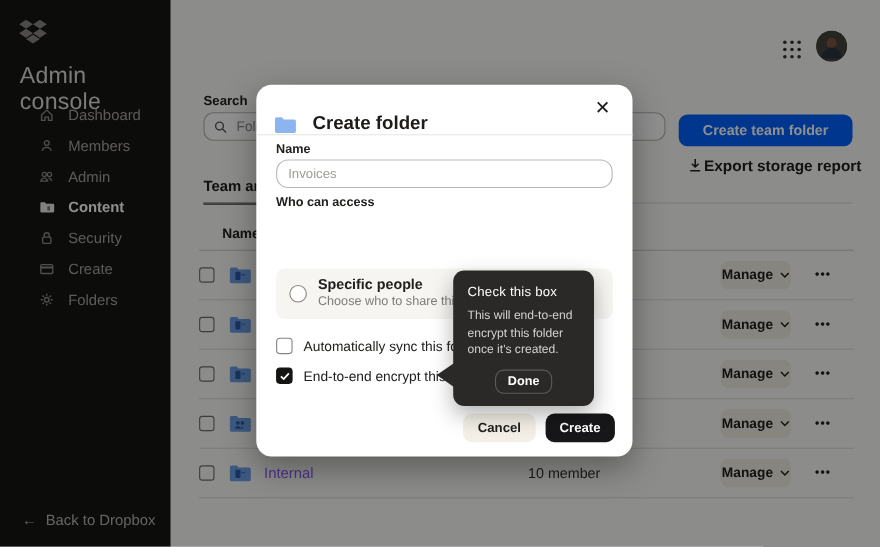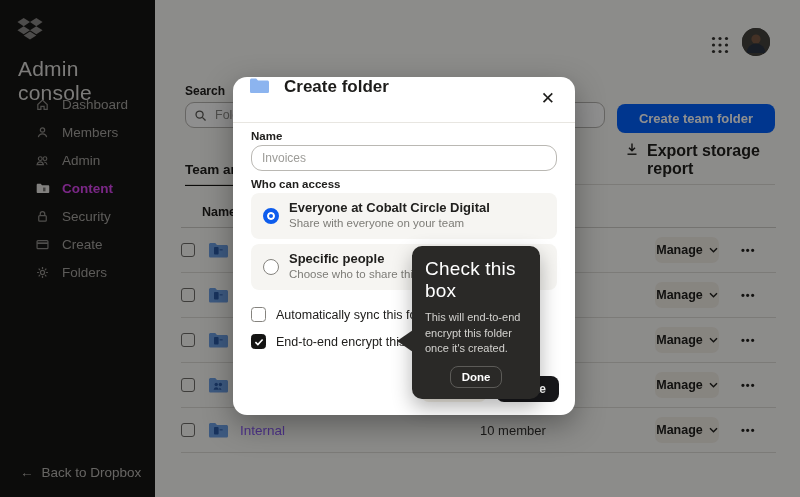--- a/index.html
+++ b/index.html
@@ -6,36 +6,36 @@
   *{box-sizing:border-box;font-family:"Liberation Sans","DejaVu Sans",sans-serif;}
   .app{position:relative;width:800px;height:497px;background:#faf9f6;overflow:hidden;}
 
   
   .sidebar{position:absolute;left:0;top:0;width:155px;height:100%;background:#171614;z-index:1;}
   .logo{position:absolute;left:17px;top:18px;}
   .sb-title{position:absolute;left:18px;top:57px;color:#dddcd9;font-size:21px;letter-spacing:.2px;}
   .sb-nav{position:absolute;left:16px;top:90px;width:100%;}
   .sb-item{display:flex;align-items:center;height:28px;padding-left:19px;color:#a5a39f;font-size:13.5px;cursor:pointer;}
   .sb-item .ic{width:15px;height:15px;margin-right:12px;display:inline-flex;color:#8f8d89;}
-  .sb-item.active{color:#d946ef;font-weight:bold;}
+  .sb-item.active{color:#ffffff;font-weight:bold;}
   .sb-item.active .ic{color:#e8e6e2;}
   .sb-back{position:absolute;left:20px;bottom:17px;color:#b7b5b1;font-size:13.5px;cursor:pointer;display:flex;align-items:center;gap:8px;}
 
   
   .main{position:absolute;left:155px;top:0;right:0;bottom:0;background:#faf9f6;}
   .page-title{position:absolute;left:35px;top:28px;font-size:26px;font-weight:bold;color:#201f1d;letter-spacing:-.3px;}
   .grid-btn{position:absolute;right:71px;top:36px;width:18px;height:18px;color:#34332f;cursor:pointer;}
   .avatar{position:absolute;right:30px;top:28px;width:28px;height:28px;border-radius:50%;overflow:hidden;cursor:pointer;background:#3c3e3b;}
   .search-label{position:absolute;left:30px;top:84px;font-size:12px;font-weight:bold;color:#21201e;}
   .search-box{position:absolute;left:30px;top:102px;width:420px;height:26px;border:1px solid #b7b5b0;border-radius:9px;background:#fff;display:flex;align-items:center;padding:0 8px;}
   .search-box input{border:none;outline:none;background:transparent;font-size:12.5px;width:100%;color:#21201e;}
   .search-box input::placeholder{color:#8e8d89;}
   .search-box .ic{width:13px;height:13px;margin-right:6px;color:#5a5955;flex:none;}
   .ctf-btn{position:absolute;left:462px;top:104px;width:158px;height:29px;background:#0061fe;color:#fff;border:none;border-radius:8px;font-size:13px;font-weight:bold;cursor:pointer;}
-  .export{position:absolute;left:470px;top:142px;display:flex;gap:8px;font-size:16px;font-weight:bold;color:#21201e;cursor:pointer;}
+  .export{position:absolute;left:470px;top:142px;display:flex;align-items:center;gap:1px;font-size:14px;font-weight:bold;color:#21201e;cursor:pointer;}
   .export .ic{width:14px;height:14px;color:#21201e;}
   .tab{position:absolute;left:30px;top:162px;font-size:13.5px;font-weight:bold;color:#21201e;padding-bottom:7px;border-bottom:2.5px solid #141413;white-space:nowrap;cursor:pointer;}
   .tabs-rule{position:absolute;left:30px;right:25px;top:184px;border-bottom:1px solid #dddbd6;}
 
   
   .table{position:absolute;left:26px;right:24px;top:200px;}
   .t-head{position:relative;height:28px;border-bottom:1px solid #cfcdc8;}
   .t-head .col-name{position:absolute;left:21px;top:5px;font-size:12.5px;font-weight:bold;color:#21201e;}
   .t-row{position:relative;height:45px;border-bottom:1px solid #dddbd6;}
   .cb{position:absolute;left:0;top:50%;transform:translateY(-50%);width:14px;height:14px;border:1.5px solid #6f6e6a;border-radius:3px;background:transparent;cursor:pointer;}
@@ -44,21 +44,21 @@
   .fmembers{position:absolute;left:299px;top:50%;transform:translateY(-50%);font-size:13px;color:#33322f;}
   .manage{position:absolute;left:474px;top:50%;transform:translateY(-50%);width:64px;height:26px;background:#f1ede4;border:none;border-radius:7px;font-size:12.5px;font-weight:bold;color:#21201e;cursor:pointer;display:flex;align-items:center;justify-content:center;gap:6px;}
   .manage .ic{width:9px;height:6px;color:#21201e;}
   .dots{position:absolute;left:560px;top:50%;transform:translateY(-50%);border:none;background:none;font-size:11px;font-weight:bold;letter-spacing:1px;color:#21201e;cursor:pointer;padding:0;}
 
   
   .overlay{position:absolute;inset:0;background:rgba(0,0,0,0.44);z-index:40;}
 
   
   .modal{position:absolute;left:233px;top:77px;width:342px;height:338px;background:#fff;border-radius:14px;z-index:50;box-shadow:0 10px 30px rgba(0,0,0,.35);}
-  .m-header{position:absolute;left:0;top:0;right:0;height:46px;border-bottom:1px solid #e8e6e1;display:flex;align-items:flex-start;padding:0 16px;}
+  .m-header{position:absolute;left:0;top:0;right:0;height:46px;border-bottom:1px solid #e8e6e1;display:flex;align-items:flex-end;padding:0 16px;}
   .m-header .ficon{position:static;transform:none;width:21px;height:17px;}
   .m-title{font-size:17px;font-weight:bold;color:#1d1c1a;margin-left:14px;}
   .m-close{position:absolute;right:14px;top:12px;border:none;background:none;font-size:17px;color:#1d1c1a;cursor:pointer;line-height:1;}
   .m-label{position:absolute;left:18px;font-size:11.5px;font-weight:bold;color:#21201e;}
   .m-input{position:absolute;left:18px;right:18px;top:68px;height:24px;border:1px solid #bab8b3;border-radius:11px;padding:12px 10px;font-size:12px;color:#21201e;outline:none;}
   .m-input::placeholder{color:#9d9c98;}
   .opt{position:absolute;left:18px;right:18px;height:46px;background:#f6f5f2;border-radius:8px;cursor:pointer;}
   .radio{position:absolute;left:12px;top:15px;width:16px;height:16px;border-radius:50%;}
   .radio.sel{border:4.5px solid #0d5ced;background:#0d5ced;box-shadow:inset 0 0 0 2px #fff;}
   .radio.unsel{border:1.5px solid #85837e;background:#fff;}
@@ -68,21 +68,21 @@
   .mcb{width:15px;height:15px;border:1.5px solid #85837e;border-radius:3.5px;background:#fff;flex:none;}
   .mcb.checked{background:#141413;border-color:#141413;display:flex;align-items:center;justify-content:center;}
   .cbrow .lbl{margin-left:10px;font-size:12.5px;color:#21201e;}
   .m-footer{position:absolute;right:16px;bottom:13px;display:flex;gap:9px;}
   .btn-cancel{background:#f4f0e7;color:#21201e;border:none;border-radius:8px;padding:6px 13px;font-size:12px;font-weight:bold;cursor:pointer;}
   .btn-create{background:#17171a;color:#fff;border:none;border-radius:8px;padding:6px 13px;font-size:12px;font-weight:bold;cursor:pointer;}
 
   
   .tooltip{position:absolute;left:412px;top:246px;width:128px;background:#2a2927;border-radius:10px;padding:12px 13px 11px;z-index:60;box-shadow:0 8px 20px rgba(0,0,0,.3);}
   .tt-arrow{position:absolute;left:-15px;top:84px;width:0;height:0;border-top:11px solid transparent;border-bottom:11px solid transparent;border-right:16px solid #2a2927;}
-  .tt-title{color:#fff;font-size:19px;letter-spacing:.2px;}
+  .tt-title{color:#fff;font-size:12px;letter-spacing:.2px;}
   .tt-body{color:#d3d2cf;font-size:11px;line-height:15.5px;margin-top:8px;}
   .tt-done-row{display:flex;justify-content:center;margin-top:9px;}
   .btn-done{background:transparent;color:#fff;border:1px solid #5c5b58;border-radius:8px;padding:4px 11px;font-size:11.5px;font-weight:bold;cursor:pointer;}
 
   svg{display:block;}
 </style>
 </head>
 <body>
 
 <div class="app">
@@ -347,25 +347,20 @@
         </span>
       <span class="m-title">Create folder</span>
       <button class="m-close">✕</button>
     </div>
 
     <div class="m-label" style="top:53px;">Name</div>
     <input class="m-input" type="text" placeholder="Invoices" style="">
 
     <div class="m-label" style="top:101px;">Who can access</div>
 
-    <div class="opt" style="top:116px;">
-      <span class="radio sel"></span>
-      <span class="opt-title">Everyone at Cobalt Circle Digital</span>
-      <span class="opt-sub">Share with everyone on your team</span>
-    </div>
 
     <div class="opt" style="top:167px;">
       <span class="radio unsel"></span>
       <span class="opt-title">Specific people</span>
       <span class="opt-sub">Choose who to share this folder with</span>
     </div>
 
     <div class="cbrow" style="top:230px;">
       <span class="mcb"></span>
       <span class="lbl">Automatically sync this folder to members</span>

